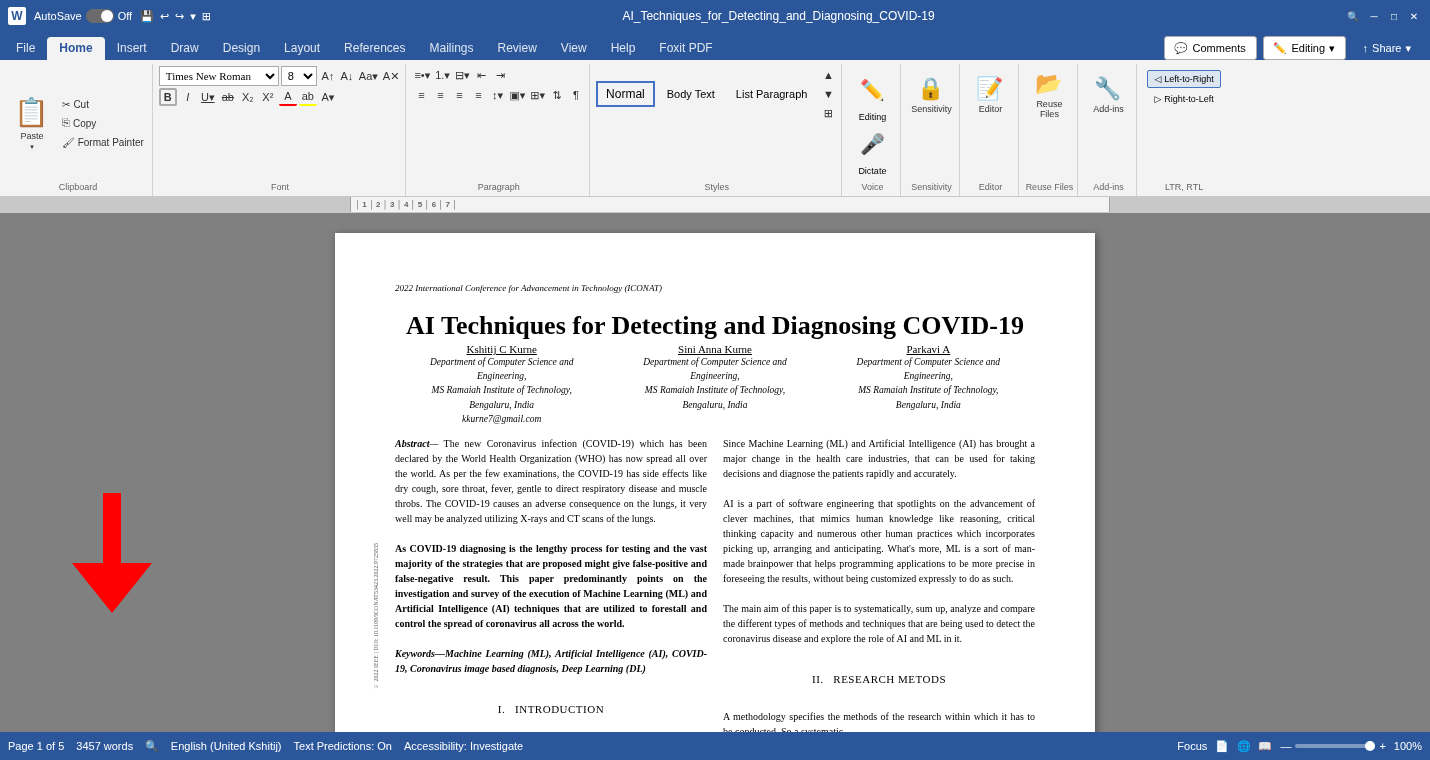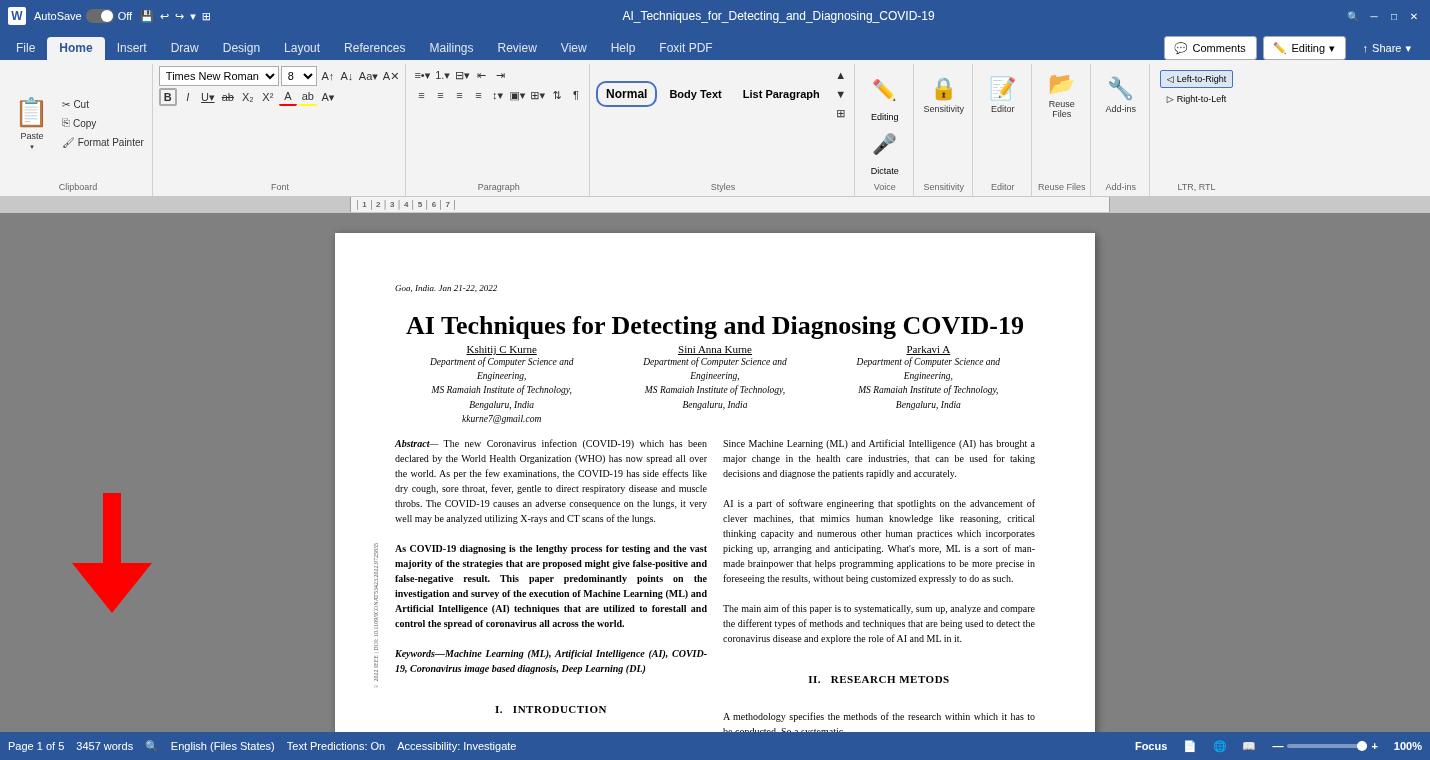--- a/index.html
+++ b/index.html
@@ -76,31 +76,31 @@
     }
     .rg-top { display: flex; gap: 2px; align-items: center; flex: 1; }
     .rg-top-col { display: flex; flex-direction: column; gap: 1px; }
 
     
     .paste-btn { width: 48px; height: 58px; display: flex; flex-direction: column; align-items: center; justify-content: center; gap: 2px; cursor: pointer; border-radius: 3px; font-size: 9px; color: #333; }
     .small-ribbon-btn { height: 18px; min-width: 60px; display: flex; align-items: center; gap: 3px; padding: 0 4px; font-size: 10px; cursor: pointer; border-radius: 2px; color: #333; white-space: nowrap; }
 
     
     .font-row { display: flex; gap: 2px; align-items: center; }
-    .font-select { height: 20px; font-size: 11px; border: 1px solid #ababab; padding: 0 2px; min-width: 120px; background: white; }
+    .font-select { height: 20px; font-size: 11px; border: 1px solid #ababab; padding: 0 2px; min-width: 120px; background: white; font-family: Liberation Serif, serif; }
     .font-size-select { height: 20px; font-size: 11px; border: 1px solid #ababab; padding: 0 2px; width: 36px; background: white; }
     .font-btns { display: flex; gap: 1px; align-items: center; }
     .fbt { height: 18px; min-width: 18px; border: none; background: transparent; cursor: pointer; font-size: 11px; display: flex; align-items: center; justify-content: center; border-radius: 2px; color: #333; padding: 0 2px; }
     .fbt.bold { font-weight: bold; }
     .fbt.italic { font-style: italic; }
     .fbt.underline { text-decoration: underline; }
 
     
     .styles-gallery { display: flex; gap: 3px; align-items: center; }
-    .style-item { padding: 4px 8px; border: 1px solid transparent; cursor: pointer; font-size: 11px; border-radius: 10px; white-space: nowrap; font-weight: bold; }
+    .style-item { padding: 4px 8px; border: 1px solid transparent; cursor: pointer; font-size: 11px; border-radius: 0; white-space: nowrap; }
     .style-item.normal { font-size: 12px; border: 2px solid #4472c4; }
     .style-item.body-text { font-size: 11px; }
     .style-item.list-para { font-size: 11px; }
 
     
     .editor-big-btn { width: 48px; height: 58px; display: flex; flex-direction: column; align-items: center; justify-content: center; gap: 2px; cursor: pointer; border-radius: 3px; font-size: 9px; color: #333; }
 
     
     #top-right-controls {
       position: absolute;
@@ -171,21 +171,21 @@
     .paper-title { text-align: center; font-size: 26px; font-weight: bold; line-height: 1.3; }
 
     .authors-row { display: flex; justify-content: space-between; margin-bottom: 8px; }
     .author-col { flex: 1; text-align: center; font-size: 10px; }
     .author-name { font-size: 11px; text-decoration: underline; }
     .author-affil { font-style: italic; font-size: 9.5px; line-height: 1.5; }
 
     .two-col { display: flex; gap: 16px; margin-top: 10px; }
     .col-left, .col-right { flex: 1; font-size: 10px; text-align: justify; line-height: 1.5; }
 
-    .section-title { text-align: center; font-size: 11px; font-weight: bold; margin: 10px 0 6px; text-transform: uppercase; letter-spacing: 0.5px; }
+    .section-title { text-align: center; font-size: 11px; font-weight: normal; margin: 10px 0 6px; text-transform: uppercase; letter-spacing: 0.5px; }
 
     .side-text {
       position: absolute;
       left: 38px;
       top: 310px;
       font-size: 6px;
       writing-mode: vertical-rl;
       transform: rotate(180deg);
       color: #555;
       white-space: nowrap;
@@ -199,21 +199,21 @@
       align-items: center;
       padding: 0 8px;
       gap: 12px;
       color: white;
       font-size: 11px;
       position: absolute;
       bottom: 0;
       width: 100%;
       margin-top: 16px;
     }
-    .status-right { margin-left: auto; display: flex; align-items: center; gap: 16px; font-weight: bold; }
+    .status-right { margin-left: auto; display: flex; align-items: center; gap: 8px; }
     .zoom-control { display: flex; align-items: center; gap: 4px; }
     .zoom-slider { width: 80px; height: 4px; background: rgba(255,255,255,0.4); border-radius: 2px; position: relative; cursor: pointer; }
     .zoom-slider-thumb { width: 10px; height: 10px; background: white; border-radius: 50%; position: absolute; top: -3px; right: 0; }
 
     .ltr-rtl-group {
       display: flex;
       flex-direction: column;
       gap: 2px;
       padding: 4px;
     }
@@ -466,21 +466,21 @@
     </svg>
   </div>
 
   <div id="page">
 
     <div class="side-text">
       <span>© 2022 IEEE | DOI: 10.1109/ICONAT53423.2022.9725835</span>
     </div>
 
     <div class="conf-header">
-      <div>Goa, India. Jan 21-22, 2022</div>
+      <div>2022 International Conference for Advancement in Technology (ICONAT)</div>
     </div>
 
     <div class="paper-title">AI Techniques for Detecting and Diagnosing COVID-19</div>
 
     <div class="authors-row">
       <div class="author-col">
         <div class="author-name">Kshitij C Kurne</div>
         <div class="author-affil">Department of Computer Science and<br>Engineering,<br>MS Ramaiah Institute of Technology,<br>Bengaluru, India<br>kkurne7@gmail.com</div>
       </div>
       <div class="author-col">
@@ -527,21 +527,21 @@
         <p>A methodology specifies the methods of the research within which it has to be conducted. So a systematic</p>
       </div>
     </div>
   </div>
 </div>
 
 <div id="status-bar">
   <span>Page 1 of 5</span>
   <span>3457 words</span>
   <span>🔍</span>
-  <span>English (Files States)</span>
+  <span>English (United Kshitij)</span>
   <span>Text Predictions: On</span>
   <span>Accessibility: Investigate</span>
   <div class="status-right">
     <span>Focus</span>
     <span>📄</span>
     <span>🌐</span>
     <span>📖</span>
     <div class="zoom-control">
       <span>—</span>
       <div class="zoom-slider">

